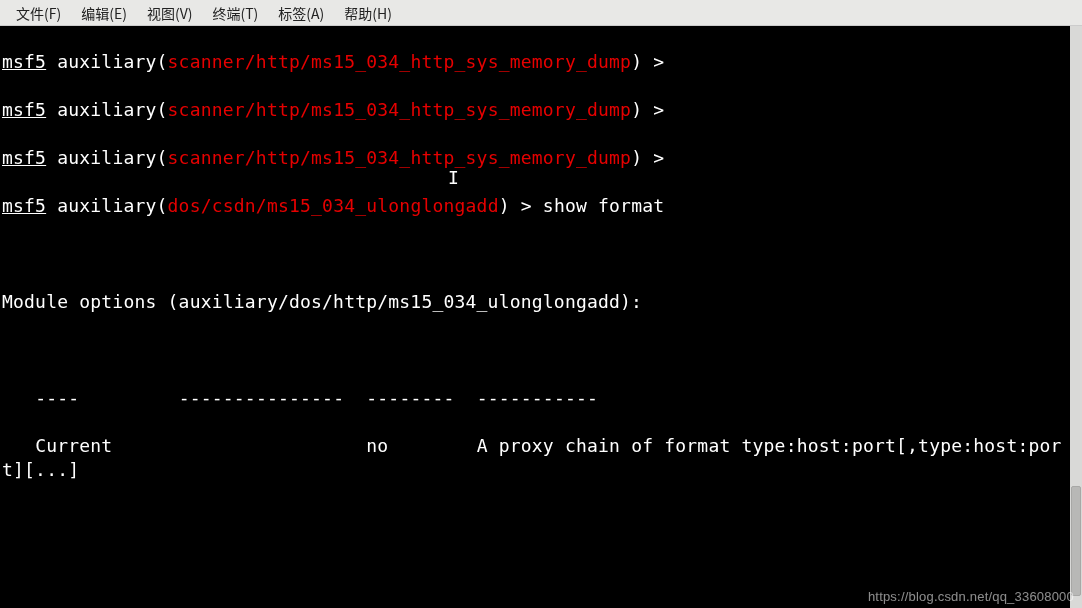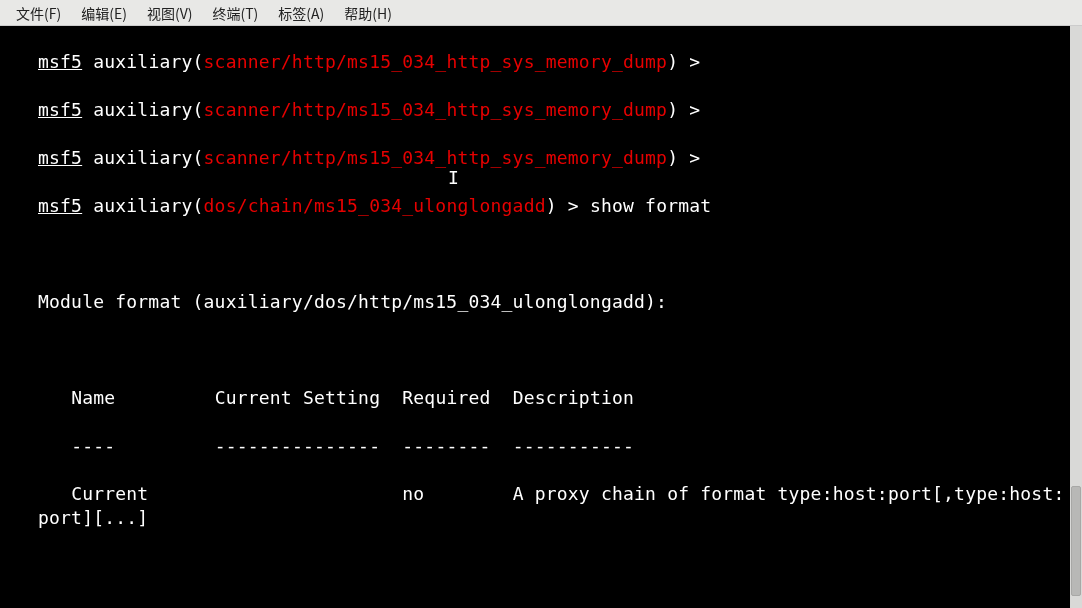--- a/index.html
+++ b/index.html
@@ -8,57 +8,57 @@
   .menubar { height: 26px; background: #e8e8e6; border-bottom: 1px solid #ccc; display: flex; align-items: center; padding: 0 6px; font-family: "Noto Sans CJK SC","WenQuanYi Micro Hei","Microsoft YaHei",sans-serif; font-size: 14px; color: #222; }
   .menubar .mitem { padding: 4px 10px; cursor: default; }
   .term-wrap { position: absolute; top: 26px; left: 0; right: 12px; bottom: 0; background: #000; color: #fff; font-size: 18px; line-height: 24px; overflow: hidden; }
   .term { padding: 0 2px 0 2px; white-space: pre-wrap; word-break: break-all; letter-spacing: 0.2px; }
   .scrollbar { position: absolute; top: 26px; right: 0; width: 12px; bottom: 0; background: #d9d9d7; }
   .scroll-thumb { position: absolute; left: 1px; right: 1px; top: 460px; height: 110px; background: #b8b8b6; border: 1px solid #a8a8a6; border-radius: 2px; }
   .u { text-decoration: underline; }
   .red { color: #e60000; }
   .ibeam { position: absolute; color: #fff; font-size: 18px; pointer-events: none; }
   .watermark { position: absolute; right: 8px; bottom: 4px; color: rgba(255,255,255,0.55); font-family: Arial,sans-serif; font-size: 13px; letter-spacing: 0.2px; }
-  .line { display: block; margin-left: 36px; }
+  .line { display: block; }
 </style>
 </head>
 <body>
 
 <div class="window">
 
   <div class="menubar">
     <span class="mitem">文件(F)</span>
     <span class="mitem">编辑(E)</span>
     <span class="mitem">视图(V)</span>
     <span class="mitem">终端(T)</span>
     <span class="mitem">标签(A)</span>
     <span class="mitem">帮助(H)</span>
   </div>
 
   <div class="term-wrap">
     <div class="term">
 <span class="line"><span class="u">msf5</span> <span>auxiliary(</span><span class="red">scanner/http/ms15_034_http_sys_memory_dump</span><span>)</span><span> &gt; </span></span>
 <span class="line"><span class="u">msf5</span> <span>auxiliary(</span><span class="red">scanner/http/ms15_034_http_sys_memory_dump</span><span>)</span><span> &gt; </span></span>
 <span class="line"><span class="u">msf5</span> <span>auxiliary(</span><span class="red">scanner/http/ms15_034_http_sys_memory_dump</span><span>)</span><span> &gt; </span></span>
-<span class="line"><span class="u">msf5</span> <span>auxiliary(</span><span class="red">dos/chain/ms15_034_ulonglongadd</span><span>)</span><span> &gt; </span><span>show format</span></span>
+<span class="line"><span class="u">msf5</span> <span>auxiliary(</span><span class="red">dos/csdn/ms15_034_ulonglongadd</span><span>)</span><span> &gt; </span><span>show format</span></span>
 <span class="line"> </span>
-<span class="line">Module format (auxiliary/dos/http/ms15_034_ulonglongadd):</span>
+<span class="line">Module options (auxiliary/dos/http/ms15_034_ulonglongadd):</span>
 <span class="line"> </span>
-<span class="line">   <span>Name</span>         <span>Current Setting</span>  <span>Required</span>  <span>Description</span></span>
 <span class="line">   <span>----</span>         <span>---------------</span>  <span>--------</span>  <span>-----------</span></span>
 <span class="line">   <span>Current</span>                       <span>no</span>        <span>A proxy chain of format type:host:port[,type:host:port][...]</span></span>
 
 
 
 
 
 
 
 
     </div>
     <span class="ibeam" style="left:448px; top:140px;">I</span>
   </div>
 
   <div class="scrollbar">
     <div class="scroll-thumb"></div>
   </div>
 
+  <div class="watermark">https://blog.csdn.net/qq_33608000</div>
 </div>
 
 </body></html>

